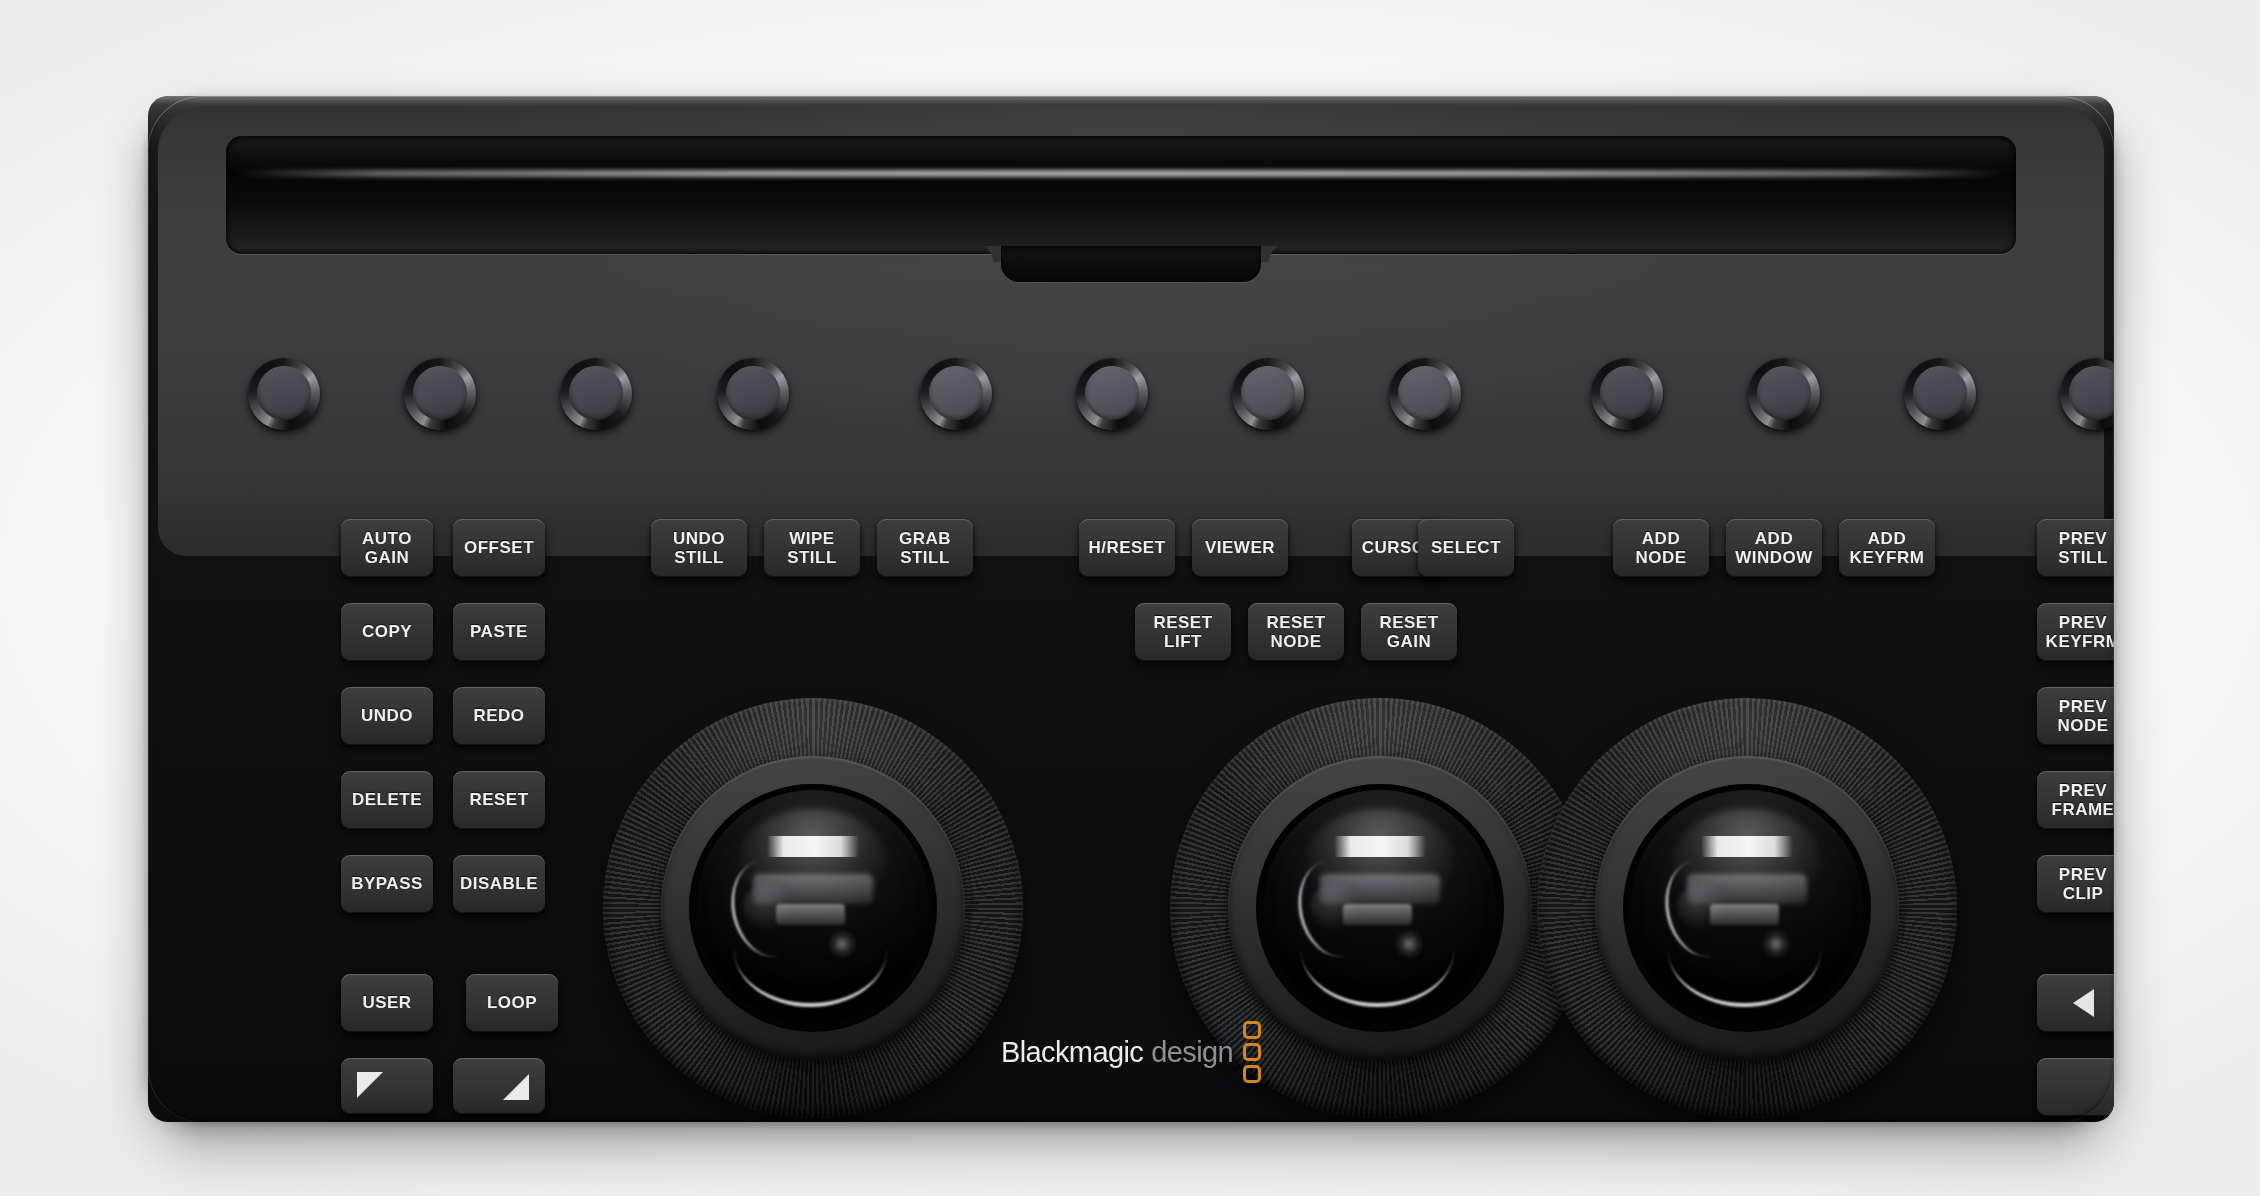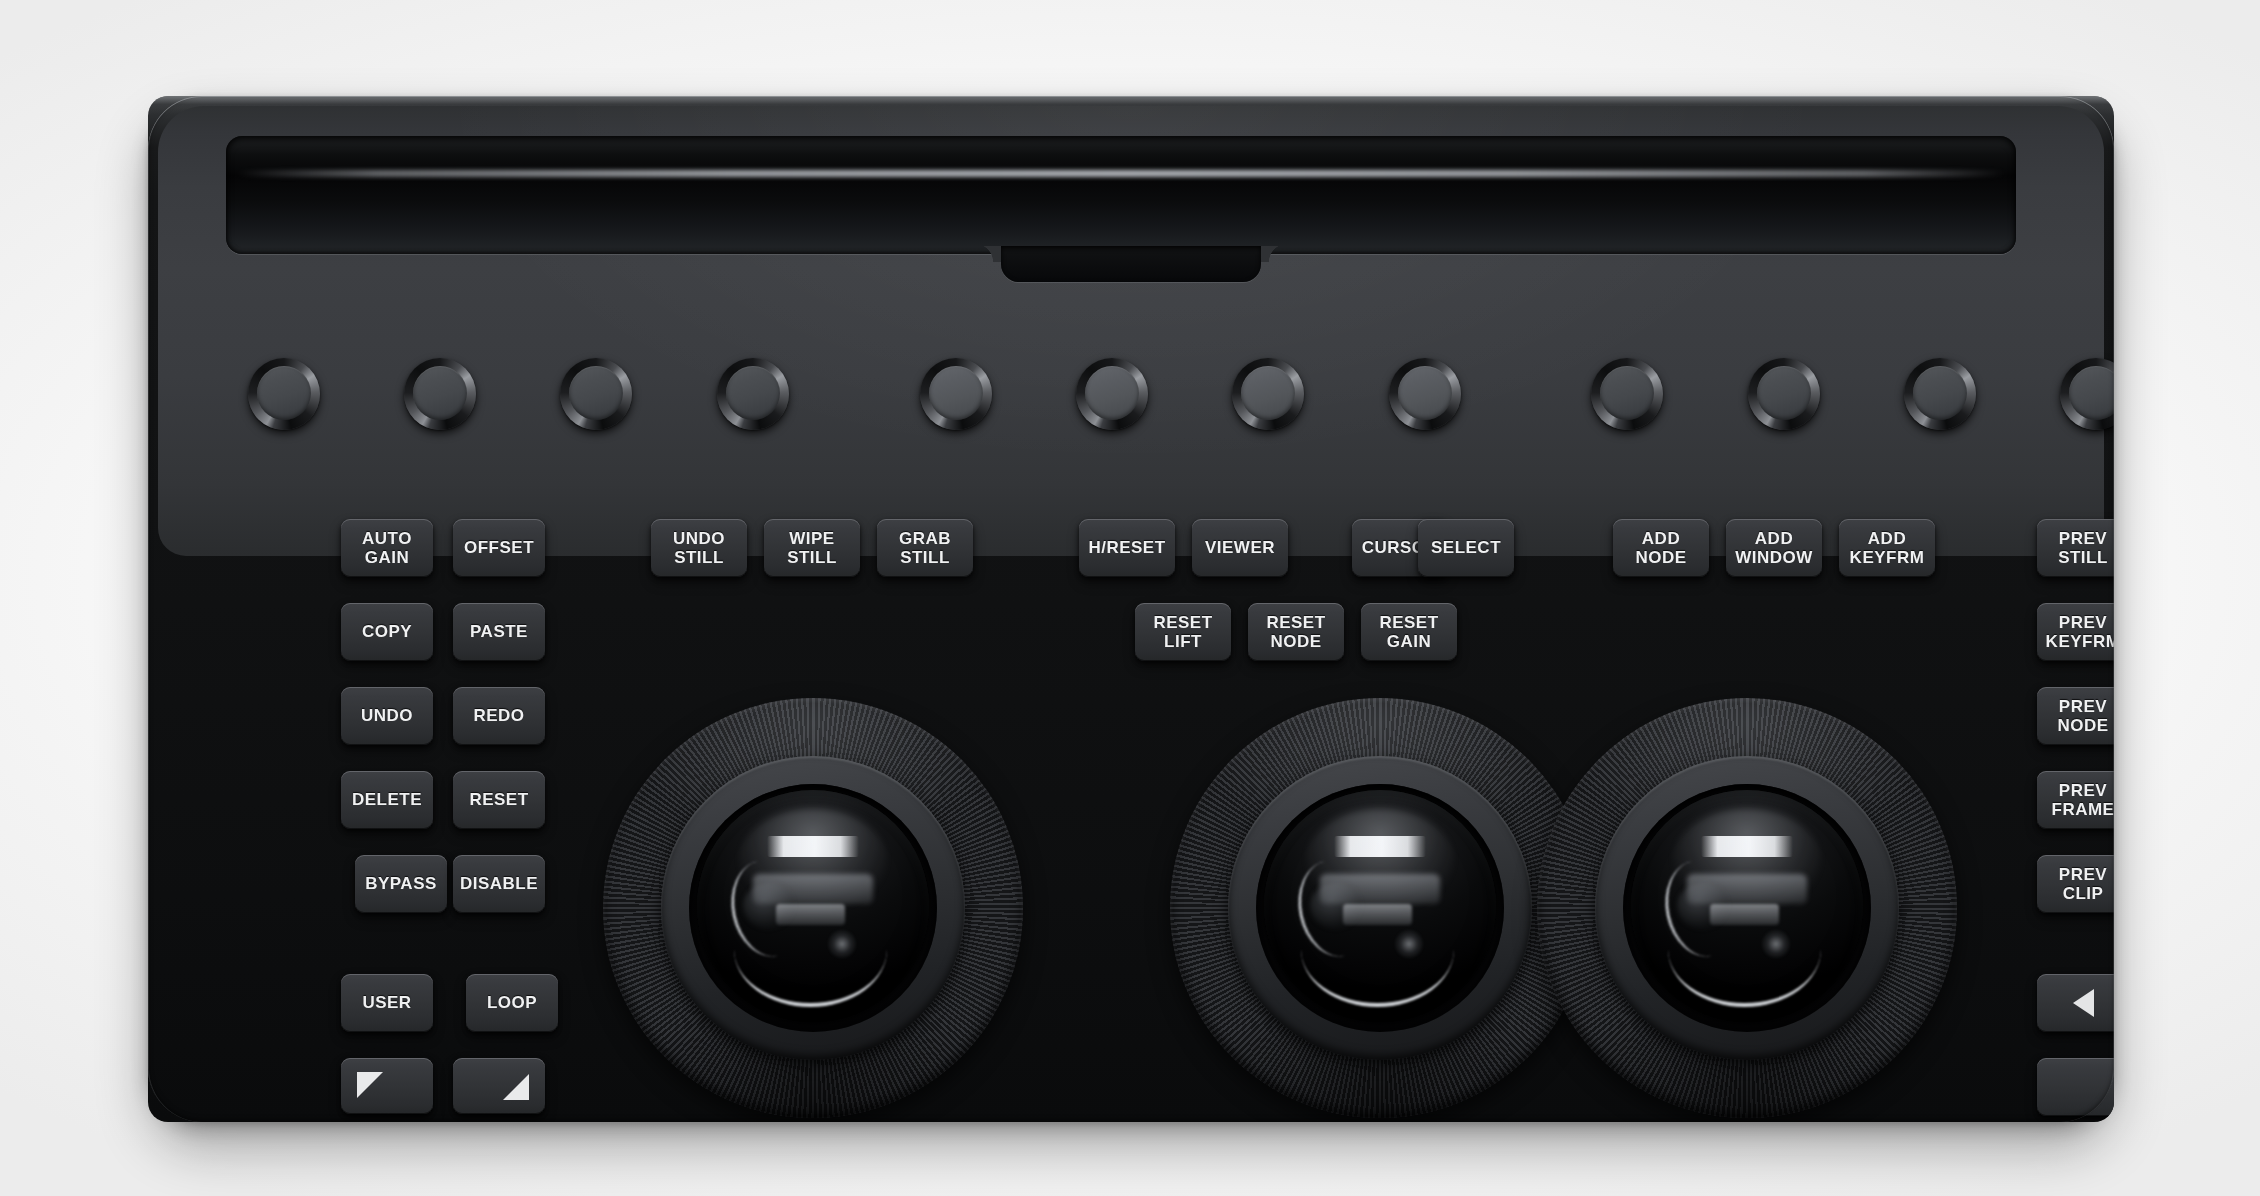--- a/index.html
+++ b/index.html
@@ -378,21 +378,21 @@
       <div class="btn dark" style="left: 193px; top: 675px; width: 92px; height: 58px;">
         <div>
           <span>DELETE</span>
         </div>
       </div>
       <div class="btn dark" style="left: 305px; top: 675px; width: 92px; height: 58px;">
         <div>
           <span>RESET</span>
         </div>
       </div>
-      <div class="btn dark" style="left: 207px; top: 759px; width: 92px; height: 58px;">
+      <div class="btn dark" style="left: 193px; top: 759px; width: 92px; height: 58px;">
         <div>
           <span>BYPASS</span>
         </div>
       </div>
       <div class="btn dark" style="left: 305px; top: 759px; width: 92px; height: 58px;">
         <div>
           <span>DISABLE</span>
         </div>
       </div>
       <div class="btn dark" style="left: 193px; top: 878px; width: 92px; height: 58px;">
@@ -568,15 +568,24 @@
           <div class="tb-hl-win"></div>
           <div class="tb-hl-win2"></div>
           <div class="tb-hl-win3"></div>
           <div class="tb-hl-left"></div>
           <div class="tb-star"></div>
           <div class="tb-hl-bot"></div>
         </div>
       </div>
     </div>
 
+  <div class="logo">
+    <span class="logo-black">Blackmagic</span>
+      <span class="logo-design">design</span>
+    <span class="logo-marks">
+      <span class="logo-mark"></span>
+      <span class="logo-mark"></span>
+      <span class="logo-mark"></span>
+    </span>
+  </div>
 
   <div class="panel-edge"></div>
 </div>
 
 </body></html>

